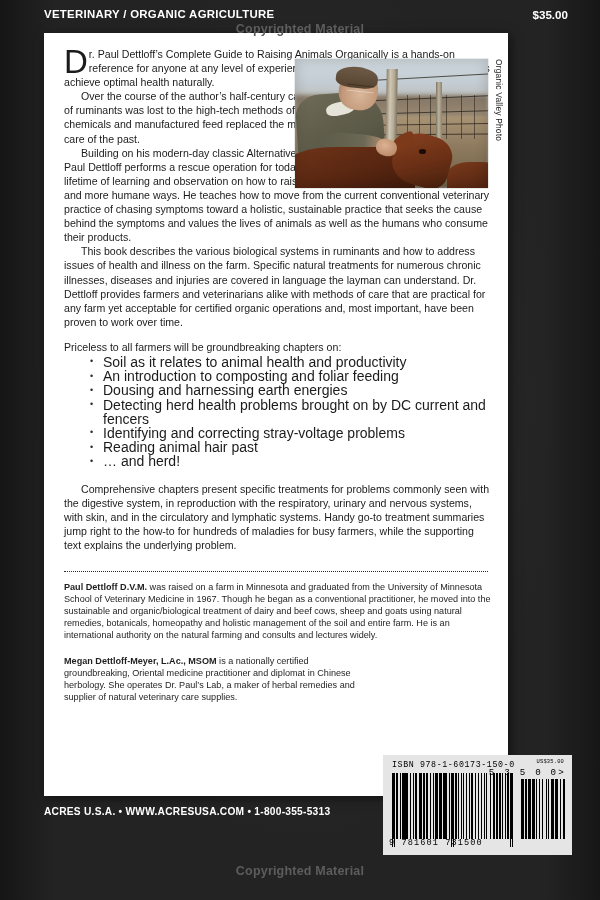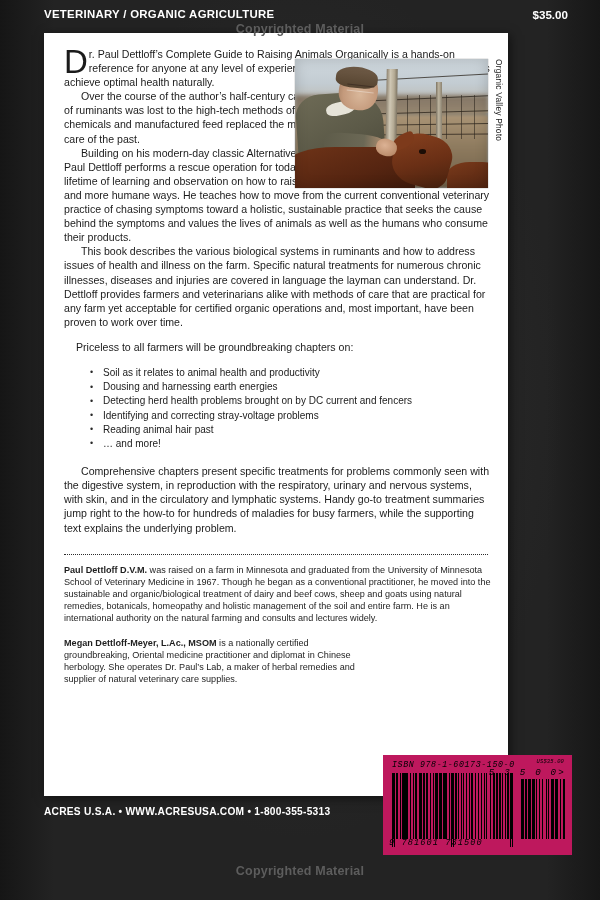--- a/index.html
+++ b/index.html
@@ -339,30 +339,30 @@
     font-size: 8.4px;
     color: #202020;
     writing-mode: vertical-rl;
     text-orientation: mixed;
     letter-spacing: 0.2px;
     white-space: nowrap;
   }
 
   
   .bullet-intro {
-    margin: 12px;
+    margin: 0;
   }
   ul.chapters {
     list-style: none;
     margin: 1px 0 0 0;
     padding: 0 0 0 26px;
   }
   ul.chapters li {
     position: relative;
-    font-size: 10px;
+    font-size: 14px;
     line-height: 14.2px;
     padding-left: 13px;
   }
   ul.chapters li::before {
     content: "\2022";
     position: absolute;
     left: 0;
     top: -0.5px;
     font-size: 9px;
     color: #2a2a2a;
@@ -403,24 +403,23 @@
     white-space: nowrap;
   }
 
   
   .barcode-block {
     position: absolute;
     left: 383px;
     top: 755px;
     width: 189px;
     height: 100px;
-    background: #be185d;
+    background: #e5e5e5;
     z-index: 6;
     padding: 0;
-    font-style: italic;
   }
   .isbn-line {
     position: absolute;
     left: 9px;
     top: 5px;
     font-family: "Liberation Mono", monospace;
     font-size: 8.3px;
     letter-spacing: 0.6px;
     color: #000;
     white-space: nowrap;
@@ -528,25 +527,26 @@
 
       <div class="body-text">
         <p class="para first"><span class="dropcap">D</span><span>r. Paul Dettloff’s Complete Guide to Raising Animals Organically is a hands-on reference for anyone at any level of experience who is interested in helping ruminants achieve optimal health naturally.</span></p>
         <p class="para">Over the course of the author’s half-century career he has watched as the natural care of ruminants was lost to the high-tech methods of the modern industrial farm. Hormones, chemicals and manufactured feed replaced the mineral-rich pastures and natural animal care of the past.</p>
         <p class="para">Building on his modern-day classic Alternative Treatments for Ruminant Animals, Dr. Paul Dettloff performs a rescue operation for today’s farmers. He hands over a literal lifetime of learning and observation on how to raise livestock in healthier, more productive, and more humane ways. He teaches how to move from the current conventional veterinary practice of chasing symptoms toward a holistic, sustainable practice that seeks the cause behind the symptoms and values the lives of animals as well as the humans who consume their products.</p>
         <p class="para">This book describes the various biological systems in ruminants and how to address issues of health and illness on the farm. Specific natural treatments for numerous chronic illnesses, diseases and injuries are covered in language the layman can understand. Dr. Dettloff provides farmers and veterinarians alike with methods of care that are practical for any farm yet acceptable for certified organic operations and, most important, have been proven to work over time.</p>
 
         <p class="bullet-intro" style="margin-top:11px">Priceless to all farmers will be groundbreaking chapters on:</p>
         <ul class="chapters">
           <li>Soil as it relates to animal health and productivity</li>
+          <li>An introduction to composting and foliar feeding</li>
           <li>Dousing and harnessing earth energies</li>
           <li>Detecting herd health problems brought on by DC current and fencers</li>
           <li>Identifying and correcting stray-voltage problems</li>
           <li>Reading animal hair past</li>
-          <li>… and more!</li>
+          <li>… and herd!</li>
         </ul>
 
         <p class="para" style="margin-top:13px">Comprehensive chapters present specific treatments for problems commonly seen with the digestive system, in reproduction with the respiratory, urinary and nervous systems, with skin, and in the circulatory and lymphatic systems. Handy go-to treatment summaries jump right to the how-to for hundreds of maladies for busy farmers, while the supporting text explains the underlying problem.</p>
       </div>
 
       <div class="dotted-rule"></div>
 
       <p class="bio" style="margin-top:9px"><span class="name">Paul Dettloff D.V.M.</span><span>   was raised on a farm in Minnesota and graduated from the University of Minnesota School of Veterinary Medicine in 1967. Though he began as a conventional practitioner, he moved into the sustainable and organic/biological treatment of dairy and beef cows, sheep and goats using natural remedies, botanicals, homeopathy and holistic management of the soil and entire farm. He is an international authority on the natural farming and consults and lectures widely.</span></p>
 
       <p class="bio bio-megan" style="margin-top:13px"><span class="name">Megan Dettloff-Meyer, L.Ac., MSOM</span><span>   is a nationally certified groundbreaking, Oriental medicine practitioner and diplomat in Chinese herbology. She operates Dr. Paul’s Lab, a maker of herbal remedies and supplier of natural veterinary care supplies.</span></p>

